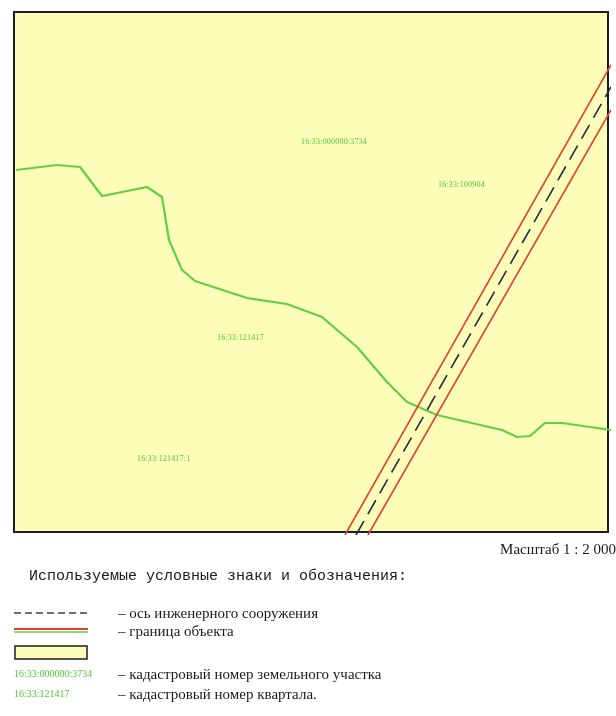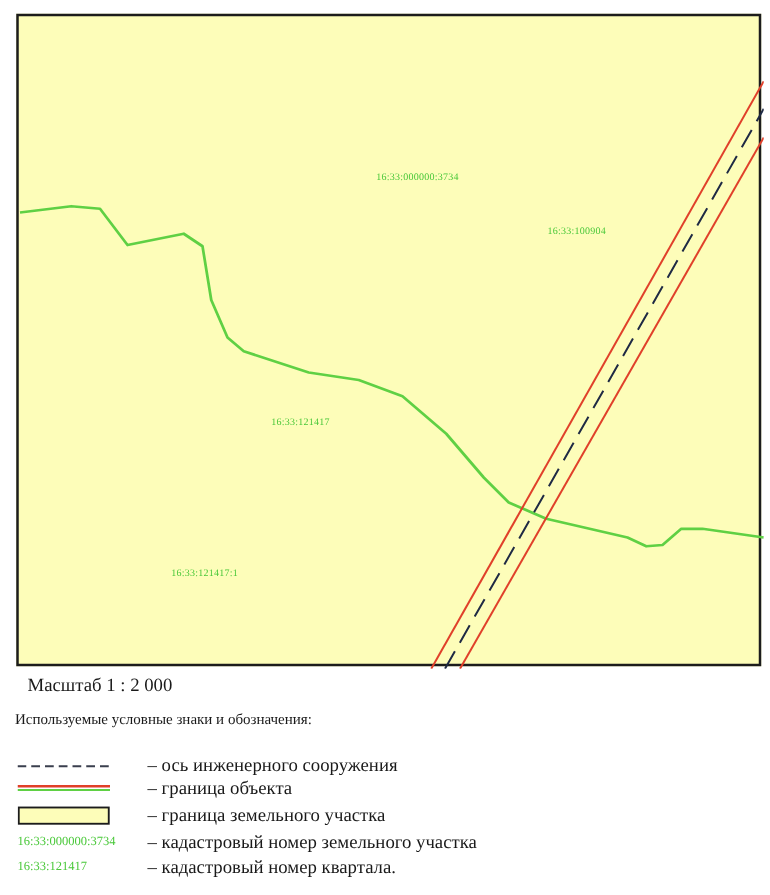--- a/index.html
+++ b/index.html
@@ -2,22 +2,22 @@
 <html><head>
 <meta charset="utf-8">
 <style>
   html, body { margin:0; padding:0; background:#ffffff; }
   body { width:616px; height:716px; position:relative; overflow:hidden; font-family:"Liberation Serif", serif; color:#1a1a1a; }
   #map-frame { position:absolute; left:13px; top:11px; width:596px; height:522px; background:#fdfdb9; border:2px solid #1c1c1c; box-sizing:border-box; }
   #map-svg { position:absolute; left:0; top:0; }
   #inset-box { position:absolute; left:17px; top:15px; width:284px; height:67px; background:#fdfdb9; border:1.5px solid #1c1c1c; box-sizing:border-box; padding:3px 0 0 10px; font-size:15px; line-height:20px; }
   .inset-line { display:block; white-space:nowrap; }
   .cad-label { position:absolute; font-family:"Liberation Serif", serif; color:#4ac83a; font-size:8px; white-space:nowrap; letter-spacing:0.2px; }
-  #scale { position:absolute; left:0; width:616px; top:541px; text-align:left; font-size:15px; padding-left:22px; box-sizing:border-box; }
-  #legend-title { position:absolute; left:12px; top:568px; font-size:12px; }
+  #scale { position:absolute; left:0; width:616px; top:541px; text-align:right; font-size:15px; padding-left:22px; box-sizing:border-box; }
+  #legend-title { position:absolute; left:29px; top:568px; font-size:15px;font-family:Liberation Mono, monospace; }
   .legend-row { position:absolute; left:14px; height:18px; width:600px; }
   .legend-sym { position:absolute; left:0; top:0; width:74px; height:18px; }
   .legend-text { position:absolute; left:104px; top:0; font-size:15px; line-height:18px; white-space:nowrap; }
   .legend-cad { position:absolute; left:0; top:3px; font-size:10px; color:#4ac83a; white-space:nowrap; }
 </style>
 </head>
 <body>
 
 <div id="map-frame">
   <svg id="map-svg" width="596" height="522" viewBox="13 11 596 522">
@@ -55,21 +55,20 @@
 </div>
 <div class="legend-row" style="top:623px;">
   <svg class="legend-sym" width="74" height="18">
       <line x1="0" y1="9" x2="74" y2="9" stroke="#5fd044" stroke-width="1.5"></line>
     </svg>
 </div>
 <div class="legend-row" style="top:644px;">
   <svg class="legend-sym" width="74" height="18">
       <rect x="1" y="2" width="72" height="13" fill="#fdfdb9" stroke="#1c1c1c" stroke-width="1.5"></rect>
     </svg>
-  <span class="legend-text">– граница земельного участка</span>
 </div>
 <div class="legend-row" style="top:665px;">
   <span class="legend-cad">16:33:000000:3734</span>
   <span class="legend-text">– кадастровый номер земельного участка</span>
 </div>
 <div class="legend-row" style="top:685px;">
   <span class="legend-cad">16:33:121417</span>
   <span class="legend-text">– кадастровый номер квартала.</span>
 </div>
 

